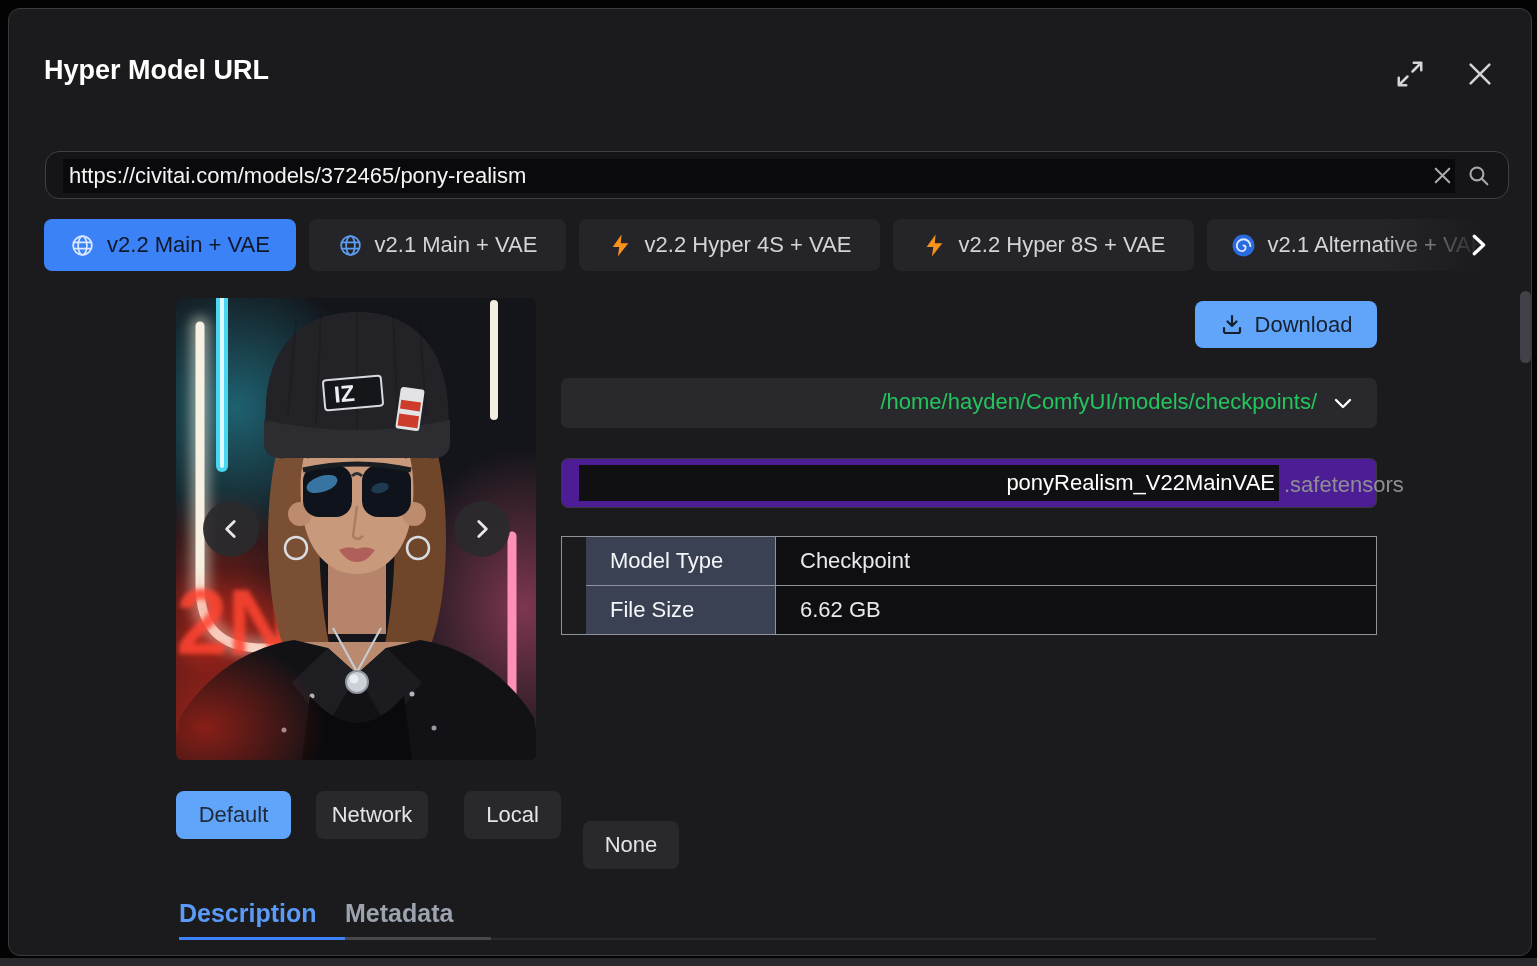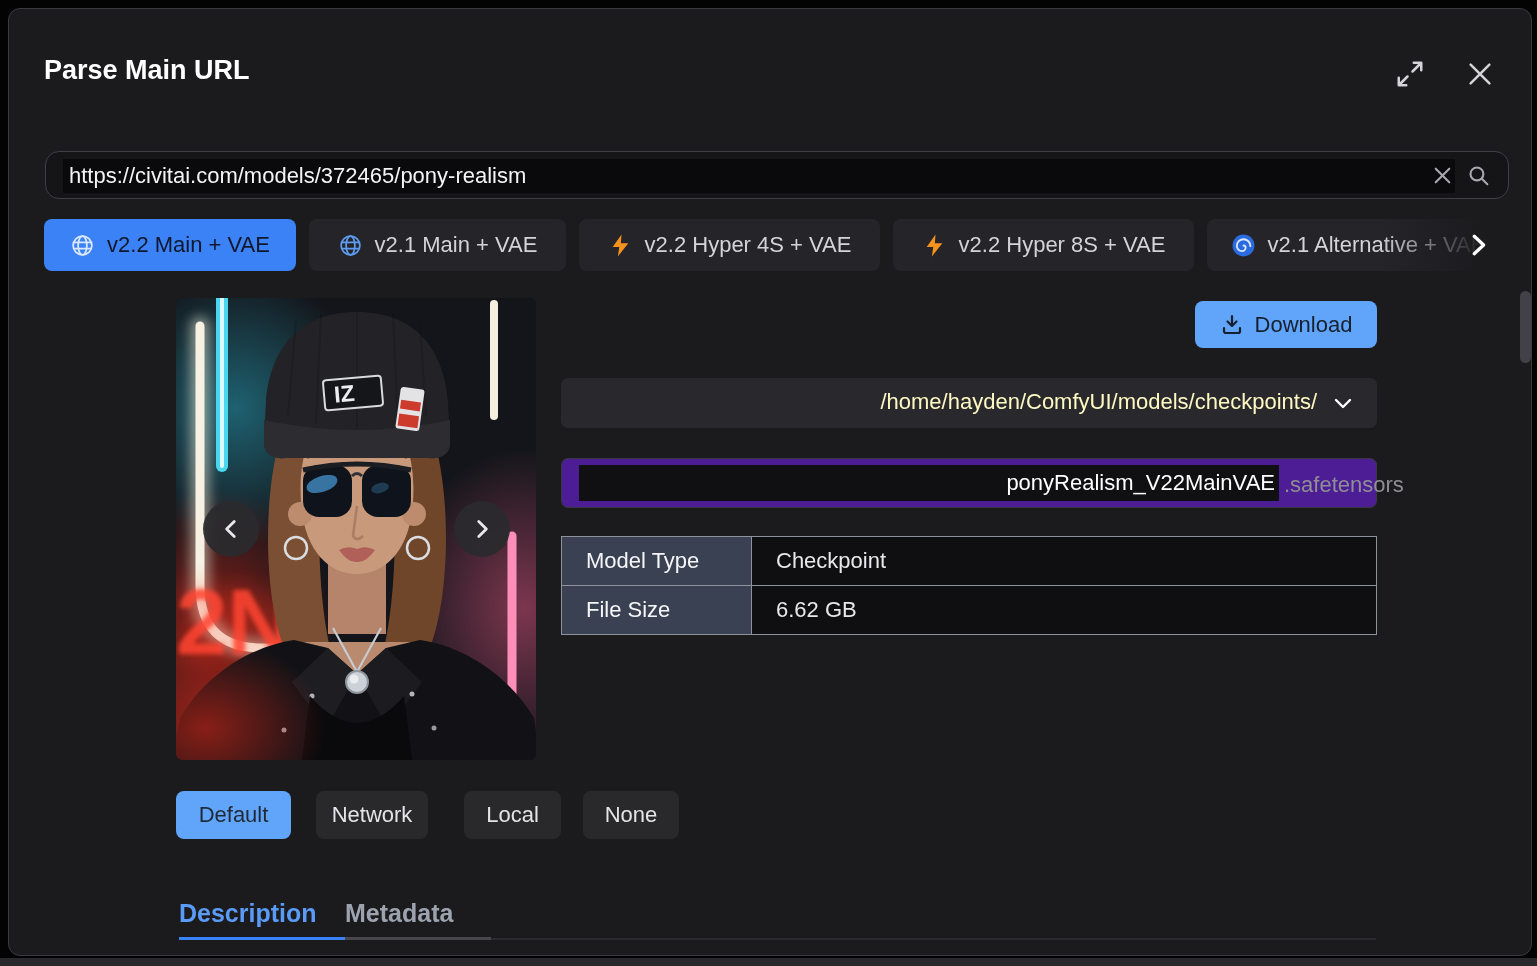--- a/index.html
+++ b/index.html
@@ -58,45 +58,45 @@
   .car-btn svg { width:26px; height:26px; }
 
   
   .dl-btn { position:absolute; left:1186px; top:292px; width:182px; height:47px;
     background:#60a5fa; border:none; border-radius:8px; display:flex; align-items:center;
     justify-content:center; gap:11px; color:#16202e; font-size:22px; font-family:inherit; cursor:pointer; }
   .dl-btn svg { width:24px; height:24px; }
 
   .path-select { position:absolute; left:552px; top:369px; width:816px; height:50px;
     background:#29292d; border-radius:7px; cursor:pointer; }
-  .path-select .val { position:absolute; right:60px; top:11px; font-size:22px; color:#fef9c3; }
+  .path-select .val { position:absolute; right:60px; top:11px; font-size:22px; color:#22c55e; }
   .path-select .chev { position:absolute; right:22px; top:13px; width:24px; height:24px; color:#ffffff; }
 
   .fname-row { position:absolute; left:552px; top:449px; width:816px; height:50px;
     background:#4c1d95; border:1px solid #38383d; border-radius:7px; }
   .fname-input { position:absolute; left:17px; top:6px; width:700px; height:36px;
     background:#101013; border:none; outline:none; color:#ffffff; font-size:22px;
     font-family:inherit; text-align:right; padding:0 4px; }
   .fname-ext { position:absolute; left:722px; top:13px; font-size:22px; color:#8e8e95;text-align:right; }
 
   .info-table { position:absolute; left:552px; top:527px; width:816px;
-    border:1px solid #8e929b; display:grid; grid-template-columns:190px 1fr; }
+    border:1px solid #8e929b; display:grid; grid-template-columns:190px 1fr;padding-left:24px; }
   .info-key { background:#3a4152; color:#f5f6f8; font-size:22px; padding:11px 0 11px 24px; }
   .info-val { background:#0f0f12; color:#e8e8ea; font-size:22px; padding:11px 0 11px 24px; }
   .info-key.r1, .info-val.r1 { border-bottom:1px solid #8e929b; }
   .info-key { border-right:1px solid #8e929b; }
 
   
   .src-btn { position:absolute; top:782px; height:48px; background:#29292c; border:none;
     border-radius:8px; color:#e4e4e7; font-size:22px; font-family:inherit; cursor:pointer; }
   .src-btn.selected { background:#60a5fa; color:#1f2937; }
   .src1 { left:167px; width:115px; }
   .src2 { left:307px; width:112px; }
   .src3 { left:455px; width:97px; }
-  .src4 { left:574px; width:96px; }
+  .src4 { left:574px; width:96px;margin-top:30px; }
 
   
   .detail-tabs { position:absolute; left:170px; top:875px; width:1197px; height:56px;
     border-bottom:2px solid #2a2a2e; }
   .dtab { position:absolute; top:6px; height:46px; background:none; border:none;
     font-size:25px; font-weight:700; font-family:inherit; cursor:pointer; text-align:left; }
   .dtab.desc { left:0; width:166px; color:#5b9bf8; }
   .dtab.meta { left:166px; width:146px; color:#9ca3af; }
   .ink { position:absolute; bottom:-2px; height:3px; }
   .ink.active { left:0; width:166px; background:#3b82f6; }
@@ -106,21 +106,21 @@
   .scroll-thumb { position:absolute; left:1511px; top:282px; width:11px; height:72px;
     border-radius:6px; background:#414147; cursor:pointer; }
   .bottom-strip { position:absolute; left:0; bottom:0; width:1537px; height:8px; background:#29292d; }
 </style>
 </head>
 <body>
 
 <div class="stage">
   <div class="dialog">
 
-    <div class="dlg-title">Parse Main URL</div>
+    <div class="dlg-title">Hyper Model URL</div>
 
     <span class="hdr-icon max">
       <svg viewBox="0 0 24 24" fill="none" stroke="currentColor" stroke-width="2" stroke-linecap="round" stroke-linejoin="round">
         <path d="M14 10 L21 3 M15 3 h6 v6 M10 14 L3 21 M3 15 v6 h6"></path>
       </svg>
     </span>
     <span class="hdr-icon close">
       <svg viewBox="0 0 24 24" fill="none" stroke="currentColor" stroke-width="2" stroke-linecap="round">
         <path d="M4.5 4.5 L19.5 19.5 M19.5 4.5 L4.5 19.5"></path>
       </svg>

